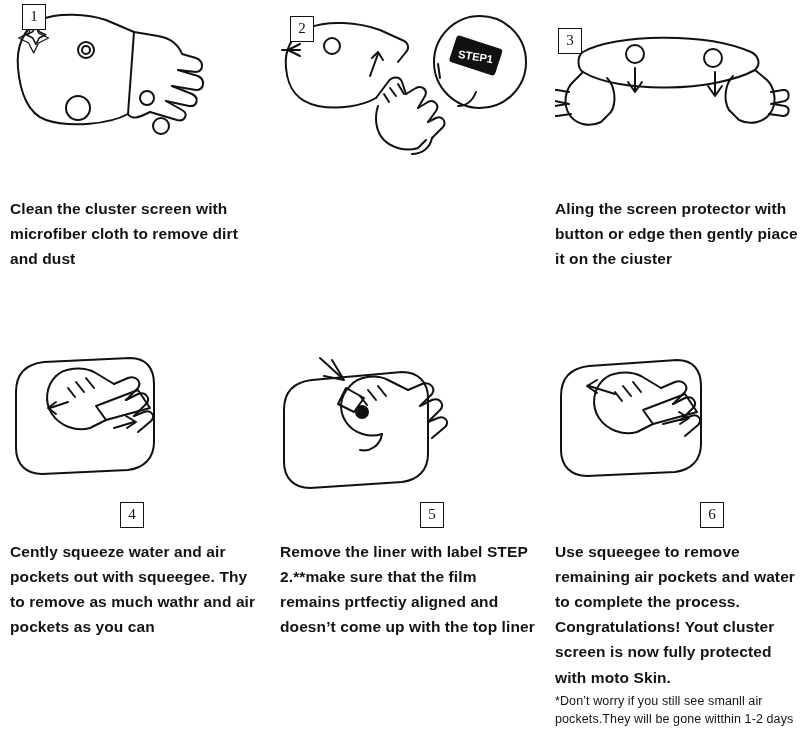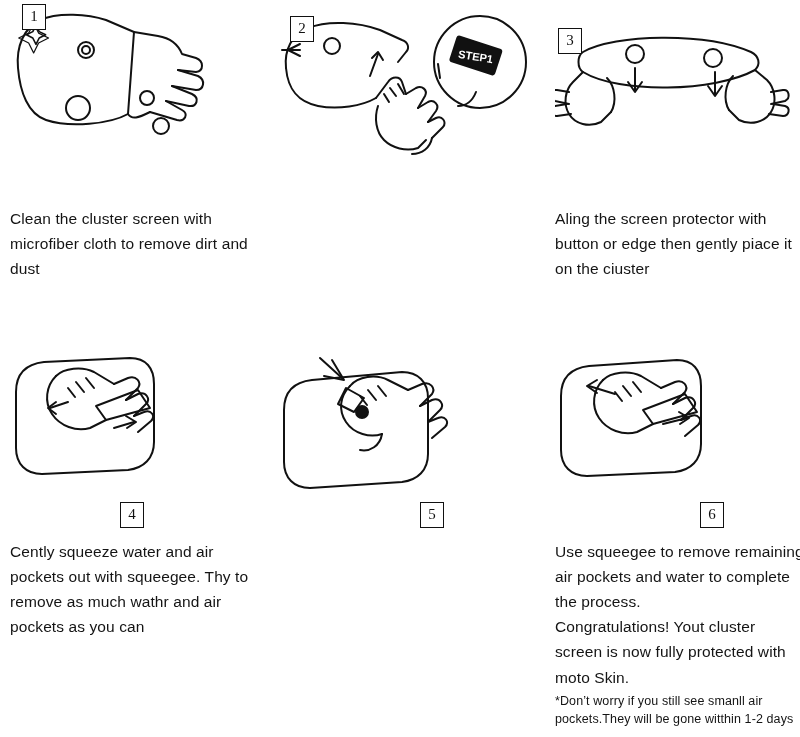--- a/index.html
+++ b/index.html
@@ -68,24 +68,26 @@
     letter-spacing: 0.1px;
     color: #141414;
     white-space: pre-line;
   }
   .caption.small {
     font-size: 12.5px;
     line-height: 1.45;
     margin-top: 2px;
   }
   .cap-top {
-    margin-top: 30px;
+    margin-top: 20px;
+    font-weight: bold;
   }
   .cap-bottom {
     margin-top: 8px;
+    font-weight: bold;
   }
   .cap-col2, .cap-col3 { }
   .abs-badges { position: absolute; inset: 0; pointer-events: none; }
   .abs-badges .step-badge { pointer-events: auto; }
 </style>
 </head>
 <body>
 
 <div class="sheet">
   <div class="grid">
@@ -215,20 +217,21 @@
           <path d="M140 60 L152 54 C160 51 165 59 160 64 L148 76"></path>
           <path d="M148 76 L158 72 C165 69 170 76 165 81 L152 92"></path>
           <path d="M70 40 C60 50 58 64 66 76 C74 88 90 92 102 88"></path>
           <path d="M88 44 l8 10 M98 40 l8 10 M80 50 l7 9"></path>
 
           <path d="M66 42 L84 52 L74 66 L58 58 Z"></path>
           <circle cx="82" cy="66" r="6" fill="#111"></circle>
           <path d="M102 88 C100 100 90 106 80 104"></path>
         </svg>
       </div>
+      <div class="caption cap-bottom">Remove the liner with label STEP 2.**make sure that the film remains prtfectiy aligned and doesn’t come up with the top liner</div>
     </div>
 
     <div class="cell">
       <div class="art tall">
         <svg width="250" height="185" viewBox="0 0 250 185" fill="none" stroke="#111" stroke-width="2" stroke-linecap="round" stroke-linejoin="round">
 
           <path d="M6 50 C6 32 16 22 34 20 L122 14 C138 14 146 24 146 40 L146 98 C146 114 136 124 120 126 L32 130 C16 130 6 120 6 104 Z"></path>
 
           <path d="M48 34 C56 26 74 24 86 30 L106 42"></path>
           <path d="M106 42 L120 36 C128 33 134 40 130 46 L118 58"></path>

